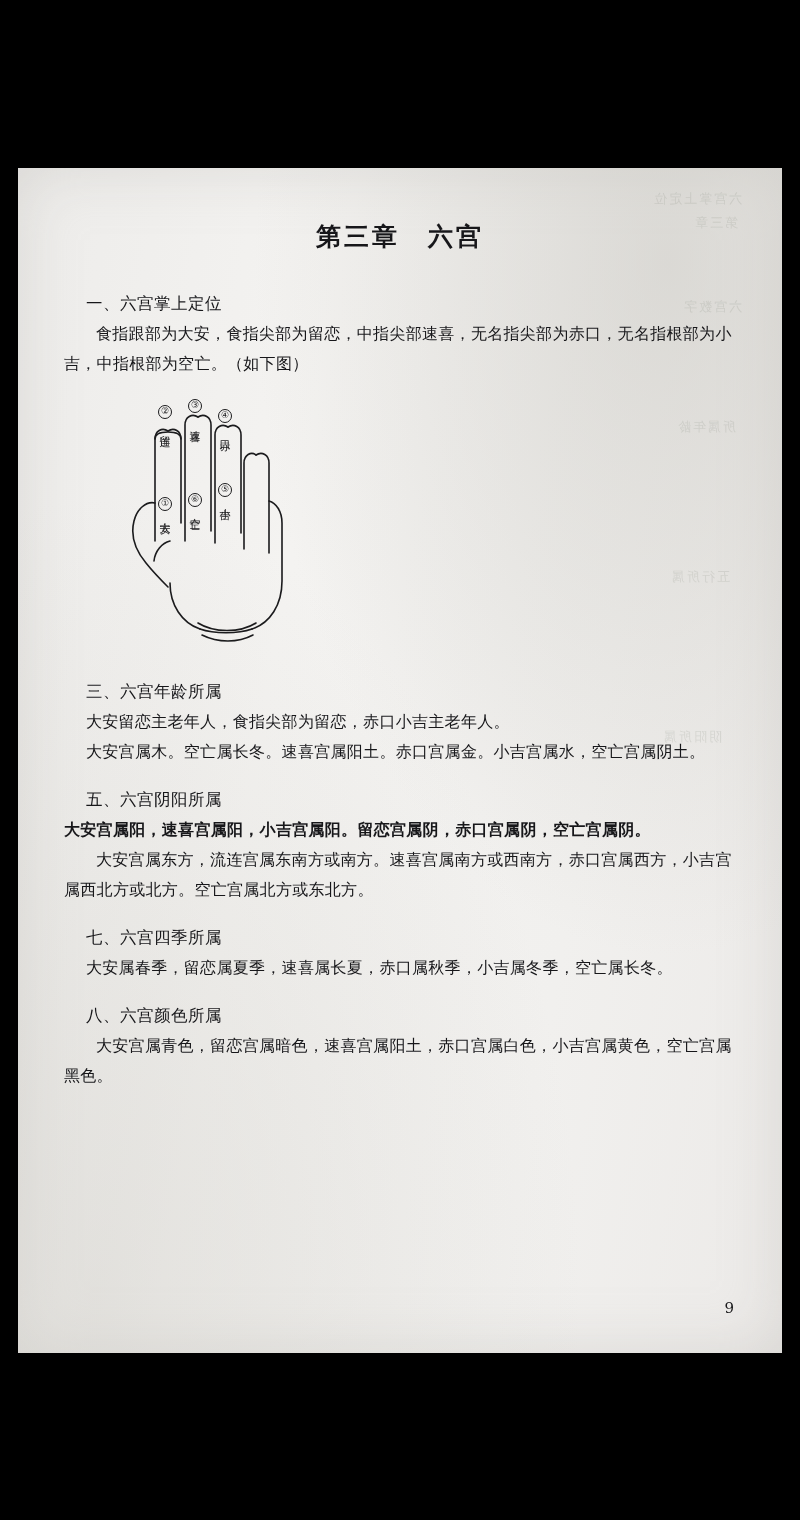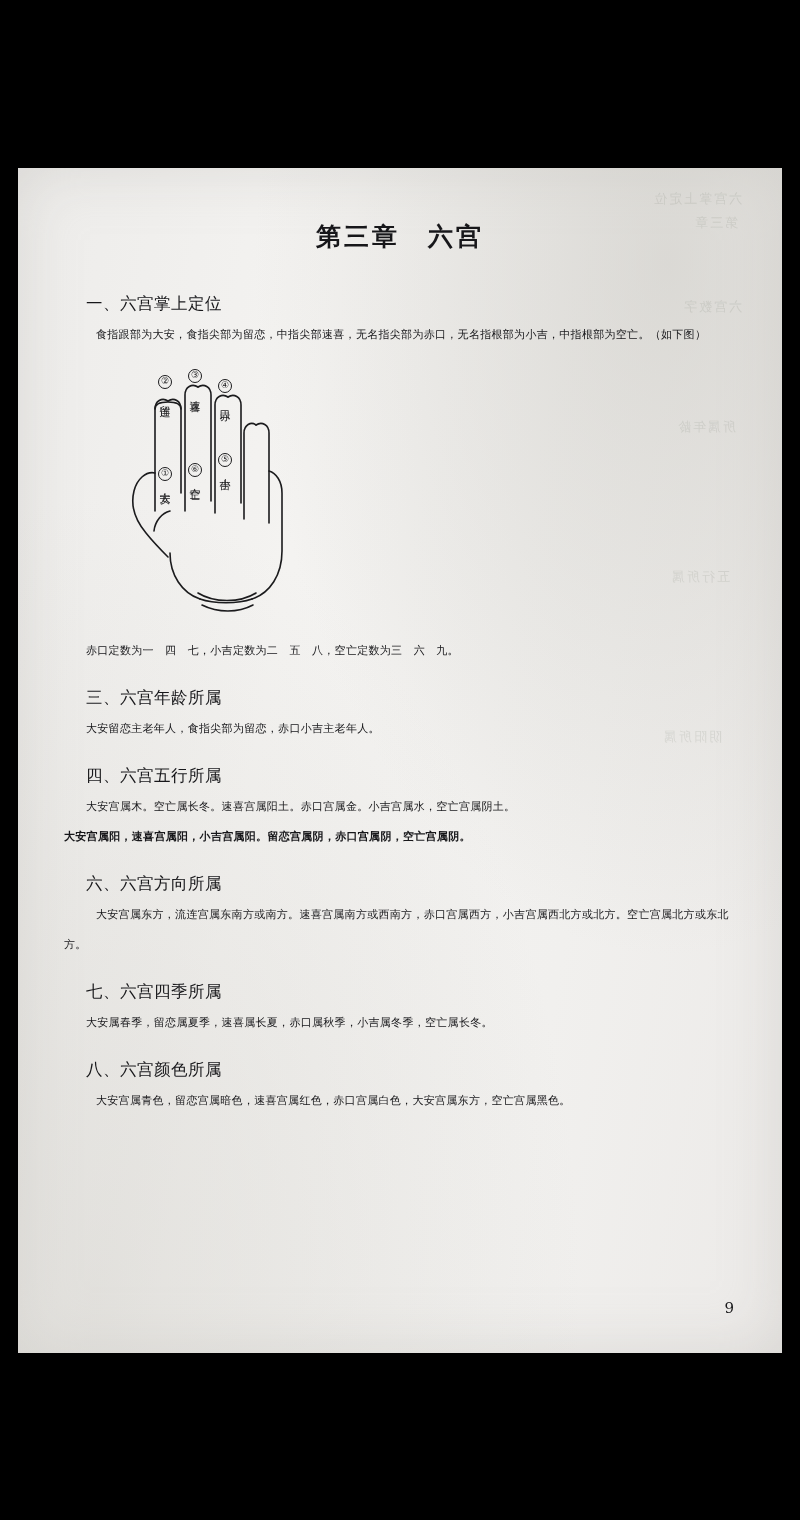--- a/index.html
+++ b/index.html
@@ -70,21 +70,21 @@
   .sec-head {
     font-size: 16.5px;
     color: #17171a;
     margin: 22px 0 4px 0;
     text-indent: 22px;
     letter-spacing: 0.5px;
     font-weight: 500;
     font-family: Liberation Mono, monospace;
   }
   .para {
-    font-size: 11px;
+    font-size: 16px;
     line-height: 30px;
     color: #17171a;
     text-indent: 32px;
     letter-spacing: 0.3px;
     margin: 0;
   }
   .para.noindent { text-indent: 0; font-weight: bold; }
   .para.ind-small { text-indent: 22px; }
 
   
@@ -192,35 +192,33 @@
       <span class="numlabel" style="left:94px;  top:106px;">①</span>
       <span class="vlabel" style="left:94px;  top:122px;">大安</span>
 
       <span class="numlabel" style="left:124px; top:102px;">⑥</span>
       <span class="vlabel" style="left:124px; top:118px;">空亡</span>
 
       <span class="numlabel" style="left:154px; top:92px;">⑤</span>
       <span class="vlabel" style="left:154px; top:108px;">小吉</span>
     </div>
 
-    <p class="para ind-small">赤口定数为一　四　七，小吉定数为二　五　八，空亡定数为三　六　九。</p>
 
     <div class="sec-head">三、六宫年龄所属</div>
     <p class="para ind-small">大安留恋主老年人，食指尖部为留恋，赤口小吉主老年人。</p>
 
-    <div class="sec-head">四、六宫五行所属</div>
     <p class="para ind-small">大安宫属木。空亡属长冬。速喜宫属阳土。赤口宫属金。小吉宫属水，空亡宫属阴土。</p>
 
+    <div class="sec-head">五、六宫阴阳所属</div>
     <p class="para noindent">大安宫属阳，速喜宫属阳，小吉宫属阳。留恋宫属阴，赤口宫属阴，空亡宫属阴。</p>
 
-    <div class="sec-head">六、六宫方向所属</div>
     <p class="para">大安宫属东方，流连宫属东南方或南方。速喜宫属南方或西南方，赤口宫属西方，小吉宫属西北方或北方。空亡宫属北方或东北方。</p>
 
     <div class="sec-head">七、六宫四季所属</div>
     <p class="para ind-small">大安属春季，留恋属夏季，速喜属长夏，赤口属秋季，小吉属冬季，空亡属长冬。</p>
 
     <div class="sec-head">八、六宫颜色所属</div>
-    <p class="para">大安宫属青色，留恋宫属暗色，速喜宫属红色，赤口宫属白色，大安宫属东方，空亡宫属黑色。</p>
+    <p class="para">大安宫属青色，留恋宫属暗色，速喜宫属阳土，赤口宫属白色，小吉宫属黄色，空亡宫属黑色。</p>
 
   </div>
 
   <div class="page-number">9</div>
 </div>
 
 </body></html>

